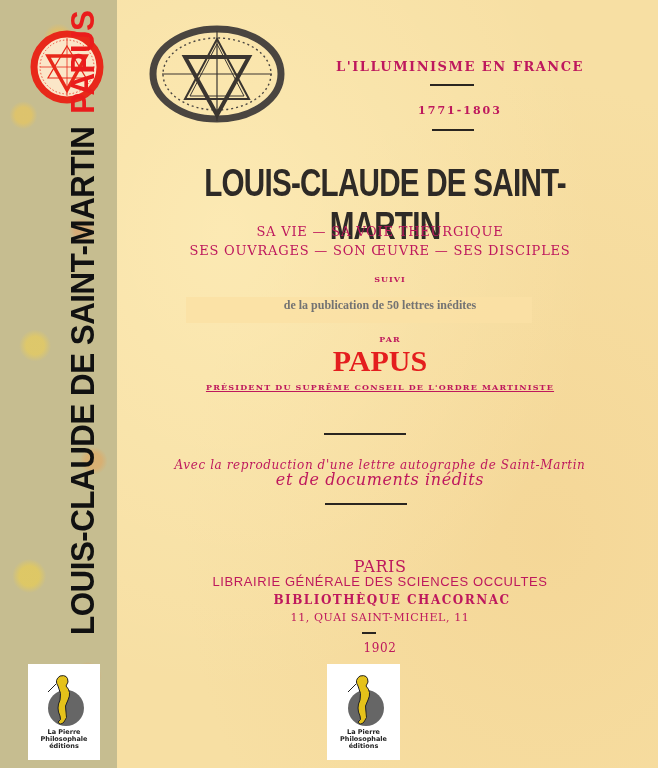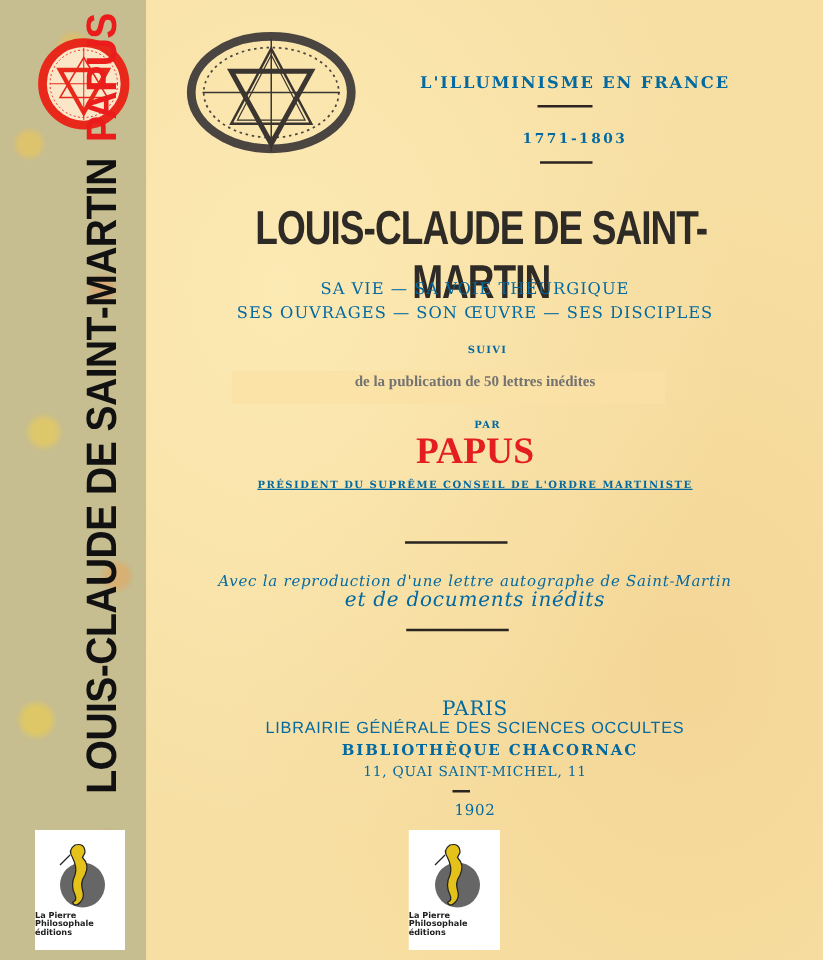--- a/index.html
+++ b/index.html
@@ -41,21 +41,21 @@
   .cover {
     position: absolute; left: 117px; top: 0; width: 541px; height: 768px;
     background:
       radial-gradient(ellipse at 20% 30%, rgba(255,240,190,0.6), transparent 60%),
       radial-gradient(ellipse at 80% 70%, rgba(240,200,130,0.35), transparent 60%),
       #f7dfa3;
   }
   .emblem {
     position: absolute; left: 148px; top: 25px; width: 138px; height: 98px;
   }
-  .text-center { position: absolute; text-align: center; color: #0369a1; }
+  .text-center { position: absolute; text-align: center; color: #be185d; }
   .series {
     left: 310px; width: 300px; top: 59px;
     font-size: 13px; font-weight: bold; letter-spacing: 1.5px;
   }
   .rule { position: absolute; height: 1.5px; background: #2a2520; }
   .dates { left: 310px; width: 300px; top: 104px; font-size: 11px; font-weight: bold; letter-spacing: 2px; }
   .main-title {
     left: 135px; width: 500px; top: 162px;
     font-family: "Liberation Sans", sans-serif; font-weight: bold;
     font-size: 38px; color: #2e2a26; letter-spacing: -1px;
@@ -88,21 +88,21 @@
     font-family: "Liberation Sans", sans-serif; font-size: 13px; letter-spacing: 0.6px;
   }
   .publisher2 { left: 212px; width: 360px; top: 593px; font-size: 12px; font-weight: bold; letter-spacing: 1.5px; }
   .address { left: 200px; width: 360px; top: 611px; font-size: 11px; letter-spacing: 0.6px; }
   .year { left: 320px; width: 120px; top: 641px; font-size: 12px; letter-spacing: 0.6px; }
   .cover-logo {
     position: absolute; left: 327px; top: 664px; width: 73px; height: 96px;
     background: #fff;
   }
   .logo-caption {
-    position: absolute; left: 0; right: 0; bottom: 10px; text-align: left;
+    position: absolute; left: 0; right: 0; bottom: 10px; text-align: center;
     font-family: "DejaVu Sans", sans-serif; font-size: 6.5px; font-weight: bold; color: #222; line-height: 7px;
   }
 </style>
 </head>
 <body>
 
 <div class="spine">
   <svg class="spine-emblem" viewBox="0 0 74 74">
     <circle cx="37" cy="37" r="33" fill="#fbe6c8" stroke="#e8281a" stroke-width="7"></circle>
     <circle cx="37" cy="37" r="27" fill="none" stroke="#e8281a" stroke-width="0.8" stroke-dasharray="1.5 2"></circle>

